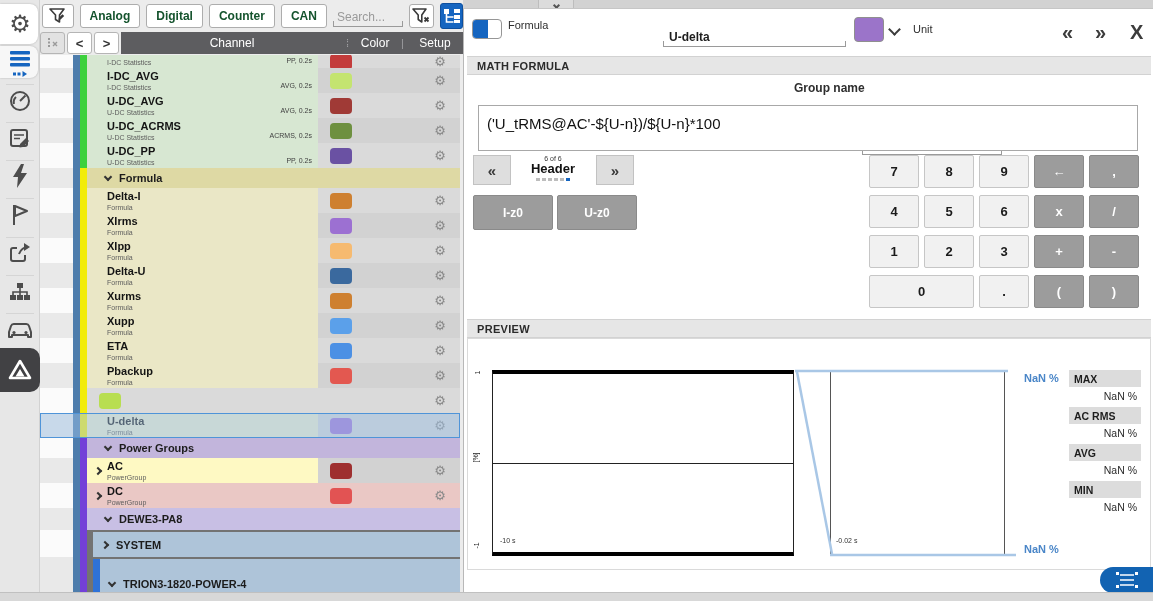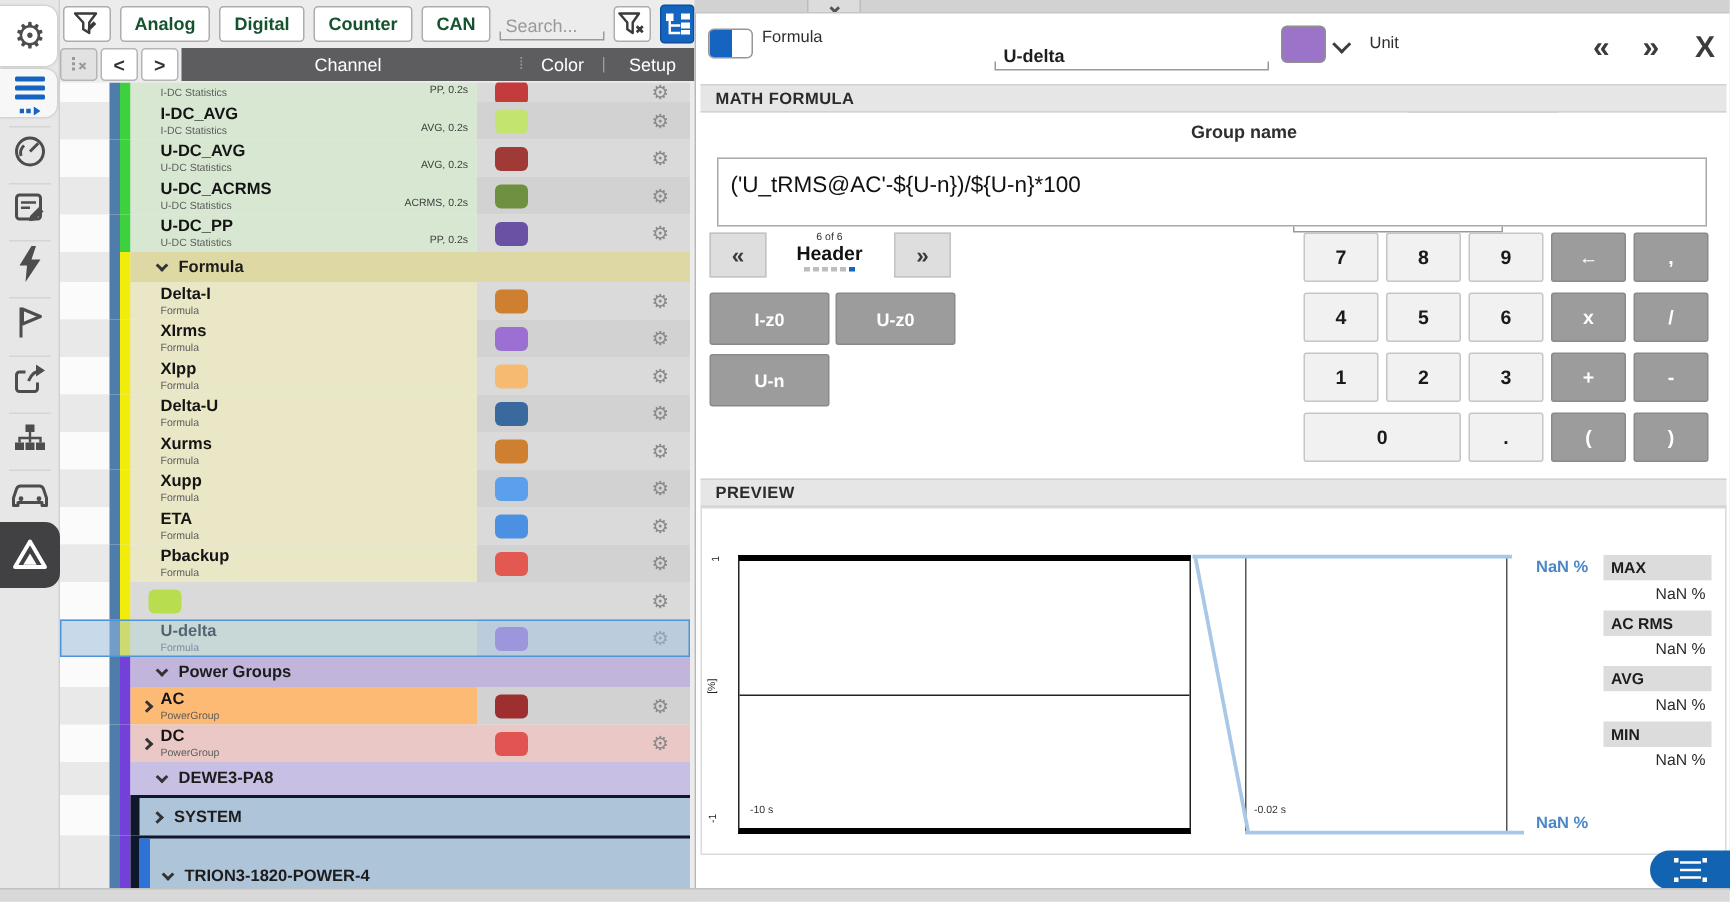--- a/index.html
+++ b/index.html
@@ -36,21 +36,21 @@
   .bar-o{width:7px;background:#4e7dac}
   .bar-i{width:7px;background:transparent}
   .sec-stats>.bar-i{background:#3dd13d}
   .sec-formula-h>.bar-i,.sec-formula>.bar-i{background:#f2ec0a}
   .sec-power-h>.bar-i,.sec-power-ac>.bar-i,.sec-power-dc>.bar-i,.sec-dewe>.bar-i,.sec-system>.bar-i,.sec-trion>.bar-i{background:#7340d8}
   .name-cell{width:231px;display:flex;align-items:center;padding-left:20px;position:relative}
   .right-cell{flex:1;display:flex;align-items:center;background:#dadada}
   .row.alt .right-cell{background:#d2d2d2}
   .sec-stats .name-cell{background:#d7e7d2}
   .sec-formula .name-cell{background:#eae7c6}
-  .sec-power-ac .name-cell,.sec-power-ac .right-cell{background:#fdba74}
+  .sec-power-ac .name-cell,.sec-power-ac .right-cell{background:#fef9c3}
   .sec-power-dc .name-cell,.sec-power-dc .right-cell{background:#eac8c5}
   .nm .n{font-size:11px;font-weight:700;color:#141414;line-height:11px}
   .nm .s{font-size:7px;color:#5d5d5d;margin-top:2px;line-height:7px}
   .setup{position:absolute;right:6px;bottom:4px;font-size:7px;color:#3f3f3f}
   .chip{width:22px;height:16px;border-radius:4px;margin-left:12px;flex:0 0 auto}
   .gear{margin-left:auto;margin-right:14px;color:#8a8a8a;font-size:13px;line-height:13px}
   .chev{width:6px;height:6px;border-right:2px solid #333;border-bottom:2px solid #333;flex:0 0 auto;margin-right:8px}
   .chev.down{transform:rotate(45deg);margin-top:-2px}
   .chev.right{transform:rotate(-45deg)}
   .name-cell .chev{margin-left:-12px;margin-right:6px}
@@ -59,21 +59,21 @@
   .row.selected::after{content:"";position:absolute;inset:0;background:rgba(160,198,236,.45);border:1px solid #4f94d8;pointer-events:none}
   
   .grow{height:20px}
   .gcell{flex:1;display:flex;align-items:center;padding-left:9px}
   .gcell .gname{font-size:11px;font-weight:700;color:#1c1c1c}
   .sec-formula-h .gcell{background:#ded9a4}
   .sec-power-h .gcell{background:#c2b5dc}
   .sec-dewe{height:22px}
   .sec-dewe .gcell{background:#c8bfe4}
   .sec-system{height:27px}.sec-trion{height:50px}
-  .sec-system .gcell,.sec-trion .gcell{background:#0f172a;padding:0}
+  .sec-system .gcell,.sec-trion .gcell{background:#737373;padding:0}
   .ginner{flex:1;display:flex;align-items:center;padding-left:9px;height:100%}
   .sec-system .ginner{margin:3px 0 0 6px;background:#aec4d9}
   .sec-trion .ginner{margin:3px 0 0 6px;background:#aec4d9;border-left:7px solid #2e72d8}
   
   #top-strip{position:absolute;left:463px;top:0;width:690px;height:8px;background:#d2d2d2}
   #collapse-tab{position:absolute;left:538px;top:0;width:36px;height:13px;background:#dcdcdc;border:1px solid #bdbdbd;border-top:none;border-radius:0 0 5px 5px;display:flex;align-items:center;justify-content:center}
   #collapse-tab .chev{width:5px;height:5px;border-color:#555;margin:0 0 2px 0}
   #panel{position:absolute;left:463px;top:8px;width:690px;height:584px;background:#fff;border-left:1px solid #b8b8b8;border-top:1px solid #c6c6c6}
   .abs{position:absolute}
   #toggle{left:8px;top:10px;width:30px;height:20px;border:1px solid #969696;border-radius:4px;background:#fff;overflow:hidden}
@@ -636,21 +636,20 @@
         <span></span>
         <span></span>
         <span></span>
         <span class="on"></span>
       </div>
   </div>
   <div class="abs pagbtn" style="left:132px;top:146px">»</div>
   <div class="abs fnwrap">
       <div class="fnbtn">I-z0</div>
       <div class="fnbtn">U-z0</div>
-      <div class="fnbtn">U-n</div>
     </div>
   <div class="abs" id="keypad">
       <div class="key">7</div>
       <div class="key">8</div>
       <div class="key">9</div>
       <div class="key op">←</div>
       <div class="key op">,</div>
       <div class="key">4</div>
       <div class="key">5</div>
       <div class="key">6</div>

